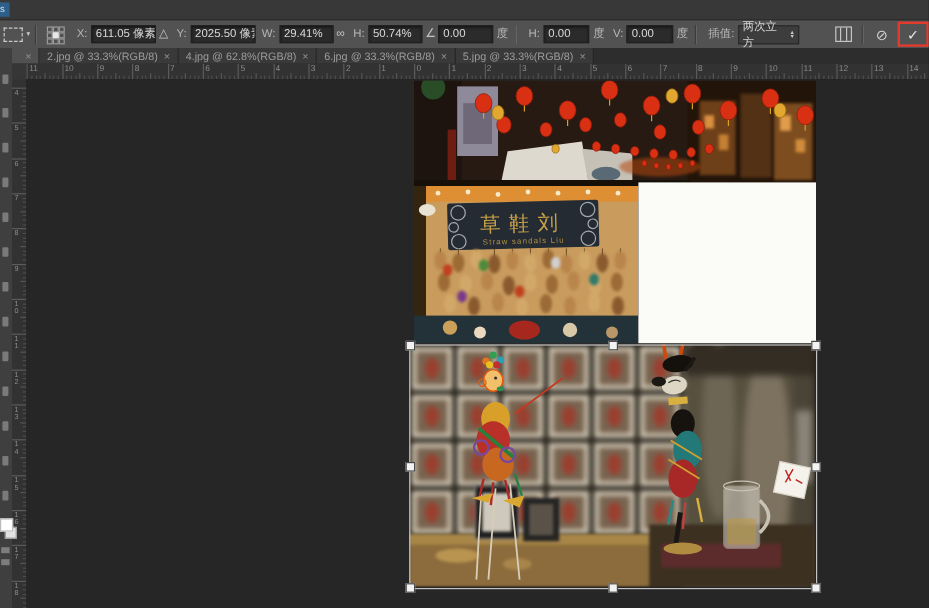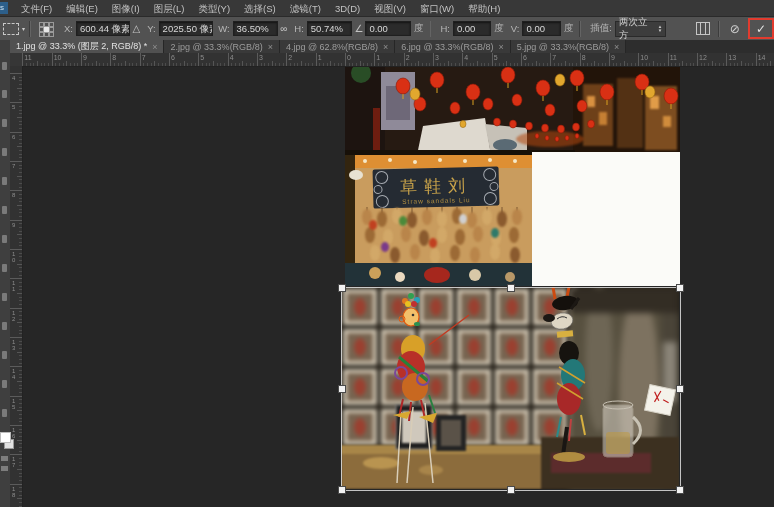--- a/index.html
+++ b/index.html
@@ -74,59 +74,46 @@
   .handle{position:absolute;width:6px;height:6px;background:#f2f2f2;border:1px solid #4a4a4a;}
   .b1{filter:blur(1.3px);}  .b2{filter:blur(2px);}  .b3{filter:blur(3px);}
 </style>
 </head>
 <body>
 
 <div id="app">
 
   <div class="menubar">
     <div class="ps-frag">s</div>
-    <div class="menu-items">
-        <span class="menu-item">文件(F)</span>
-        <span class="menu-item">编辑(E)</span>
-        <span class="menu-item">图像(I)</span>
-        <span class="menu-item">图层(L)</span>
-        <span class="menu-item">类型(Y)</span>
-        <span class="menu-item">选择(S)</span>
-        <span class="menu-item">滤镜(T)</span>
-        <span class="menu-item">3D(D)</span>
-        <span class="menu-item">视图(V)</span>
-        <span class="menu-item">窗口(W)</span>
-        <span class="menu-item">帮助(H)</span>
-      </div>
   </div>
 
   <div class="optionsbar">
     <div class="tool-preset">
       <span class="tp-icon"></span>
       <span class="tp-arrow">▾</span>
     </div>
     <div class="obar-sep"></div>
     <div class="refgrid">
       <i></i>
         <i></i>
         <i></i>
         <i></i>
         <i class="c"></i>
         <i></i>
         <i></i>
         <i></i>
         <i></i>
     </div>
     <span class="flabel">X:</span>
-    <span class="field fx">600.44 像素</span>
+    <span class="field fx">611.05 像素</span>
     <span class="sym">△</span>
     <span class="flabel">Y:</span>
     <span class="field fy">2025.50 像素</span>
     <span class="flabel">W:</span>
-    <span class="field fw">36.50%</span>
+    <span class="field fw">29.41%</span>
     <span class="sym">∞</span>
     <span class="flabel">H:</span>
     <span class="field fh">50.74%</span>
     <span class="sym">∠</span>
     <span class="field fa">0.00</span>
     <span class="unit">度</span>
     <div class="obar-sep"></div>
     <span class="flabel">H:</span>
     <span class="field fs">0.00</span>
     <span class="unit">度</span>
@@ -165,21 +152,20 @@
     <div class="tool-frag" style="top:340px"></div>
     <div class="tool-frag" style="top:369px"></div>
     <div class="swatch-bg"></div>
     <div class="swatch-fg"></div>
     <div class="mini-ic" style="top:416px"></div>
     <div class="mini-ic" style="top:426px"></div>
   </div>
 
   <div class="tabbar">
       <div class="tab active">
-        <span>1.jpg @ 33.3% (图层 2, RGB/8) *</span>
         <span class="tab-close">×</span>
       </div>
       <div class="tab">
         <span>2.jpg @ 33.3%(RGB/8)</span>
         <span class="tab-close">×</span>
       </div>
       <div class="tab">
         <span>4.jpg @ 62.8%(RGB/8)</span>
         <span class="tab-close">×</span>
       </div>

